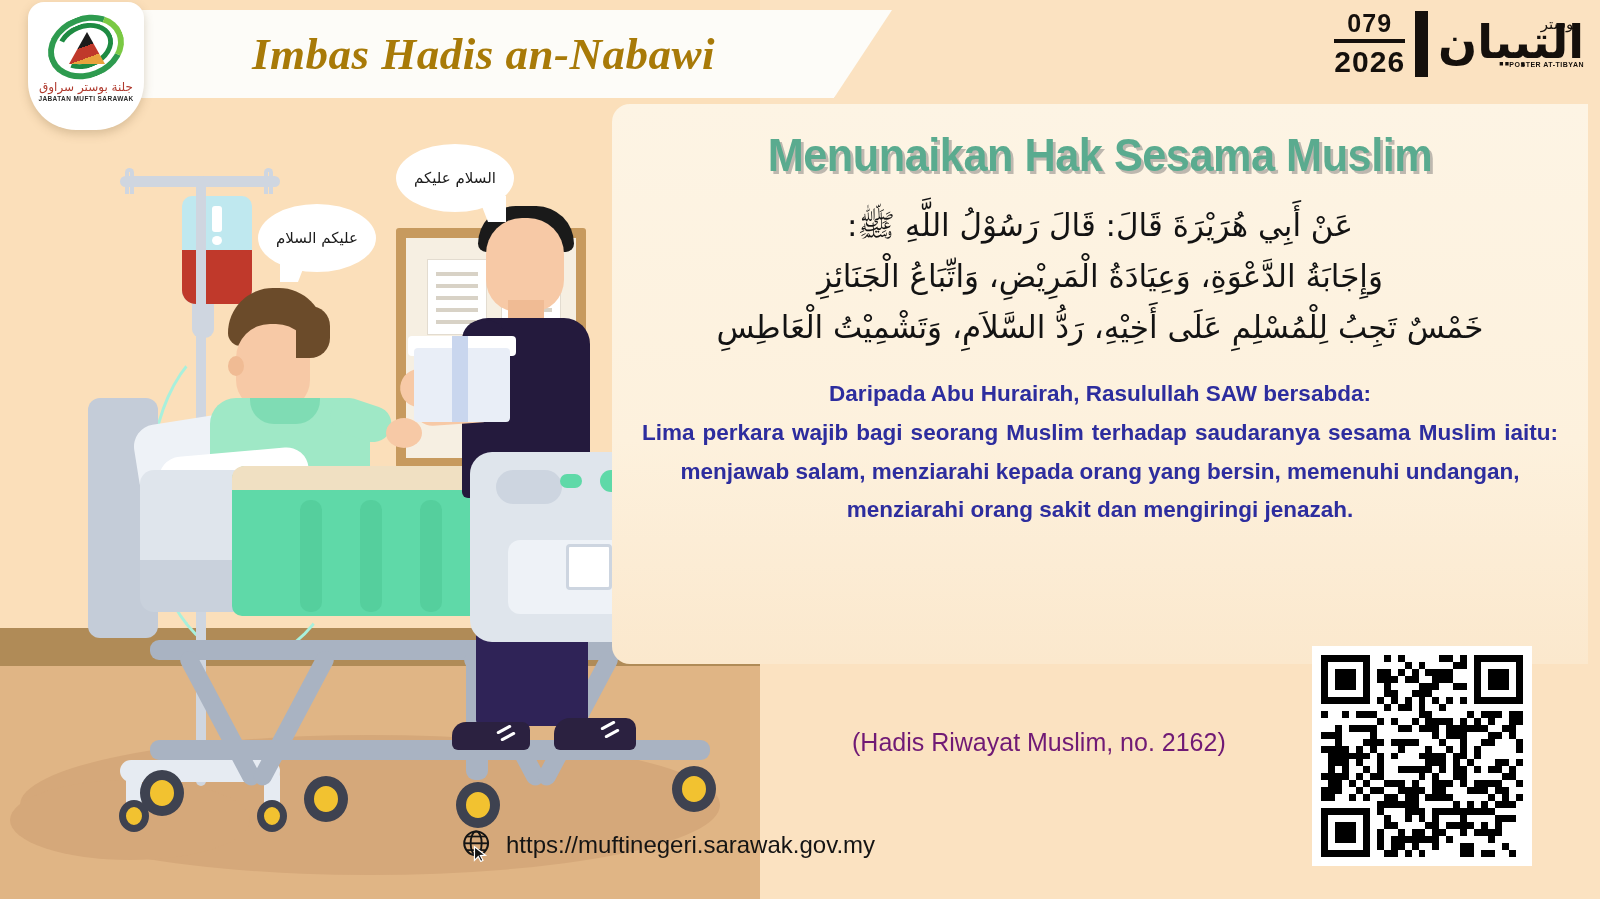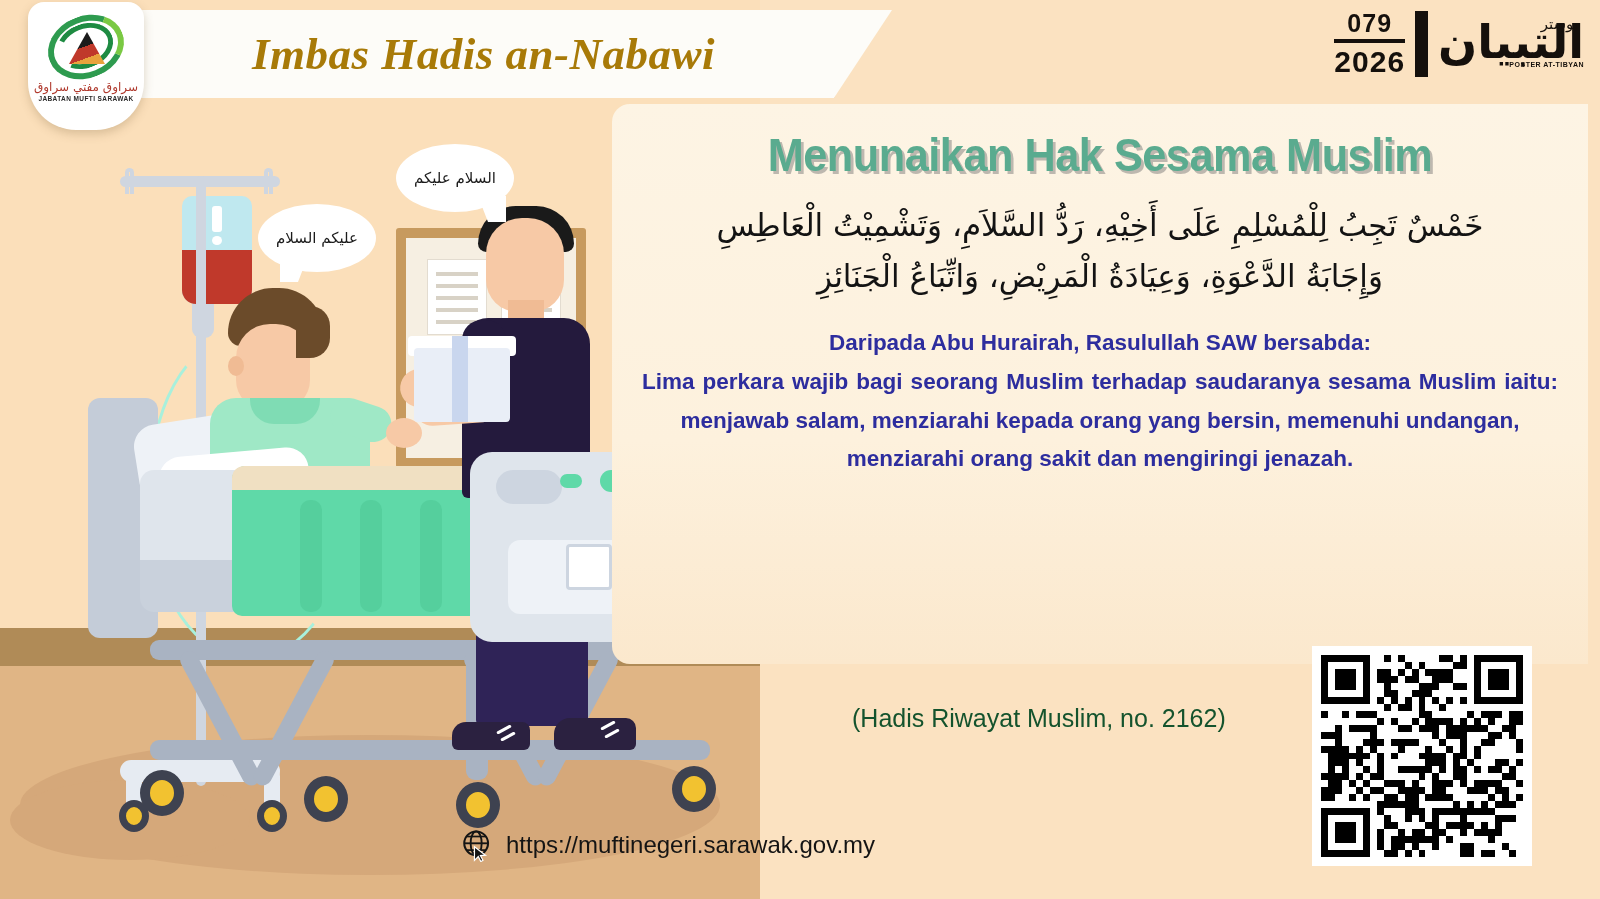--- a/index.html
+++ b/index.html
@@ -183,22 +183,22 @@
     line-height:1.72; margin-top:22px;
     text-align:justify; text-align-last:center;
     padding:0 4px;
   }
   .malay-lead { text-align:center; }
   .malay-just { text-align:justify; }
   .malay-last { text-align:center; }
 
   
   .citation {
-    position:absolute; left:852px; top:704px;
-    font-size:25px; color:#14532d;
+    position:absolute; left:852px; top:728px;
+    font-size:25px; color:#701a75;
   }
   .qr-label {
     position:absolute; left:1068px; top:778px;
     font-size:17px; color:#1a1a1a; line-height:1.55;
   }
   .qr-box {
     position:absolute; left:1312px; top:646px; width:220px; height:220px;
     background:#ffffff; padding:9px;
   }
   .qr-grid { width:100%; height:100%; display:grid; grid-template-columns:repeat(29,1fr); grid-template-rows:repeat(29,1fr); }
@@ -331,21 +331,21 @@
   <div class="banner">
     <div class="banner-title">Imbas Hadis an-Nabawi</div>
   </div>
 
   <div class="logo-badge">
     <div class="logo-mark">
       <div class="logo-ring"></div>
       <div class="logo-ring2"></div>
       <div class="logo-book"></div>
     </div>
-    <div class="logo-arabic">سراوق مفتي سراوق</div>
+    <div class="logo-arabic">جلنة بوستر سراوق</div>
     <div class="logo-caption">JABATAN MUFTI SARAWAK</div>
   </div>
 
   <div class="issue">
     <div class="issue-num">
       <div class="n">079</div>
       <div class="rule"></div>
       <div class="y">2026</div>
     </div>
     <div class="issue-bar"></div>
@@ -353,22 +353,23 @@
       <div class="ar-sub">بوستر</div>
       <div class="ar-main">التبيان</div>
       <div class="lat">POSTER AT-TIBYAN</div>
     </div>
   </div>
 
   <div class="content">
     <div class="title">Menunaikan Hak Sesama Muslim</div>
 
     <div class="arabic-block">
+      <div class="arabic-line">عَنْ أَبِي هُرَيْرَةَ قَالَ: قَالَ رَسُوْلُ اللَّهِ ﷺ:</div>
+      <div class="arabic-line">وَإِجَابَةُ الدَّعْوَةِ، وَعِيَادَةُ الْمَرِيْضِ، وَاتِّبَاعُ الْجَنَائِزِ</div>
       <div class="arabic-line">خَمْسٌ تَجِبُ لِلْمُسْلِمِ عَلَى أَخِيْهِ، رَدُّ السَّلاَمِ، وَتَشْمِيْتُ الْعَاطِسِ</div>
-      <div class="arabic-line">وَإِجَابَةُ الدَّعْوَةِ، وَعِيَادَةُ الْمَرِيْضِ، وَاتِّبَاعُ الْجَنَائِزِ</div>
     </div>
 
     <div class="malay-block">
       <div class="malay-lead">Daripada Abu Hurairah, Rasulullah SAW bersabda:</div>
       <div class="malay-just">Lima perkara wajib bagi seorang Muslim terhadap saudaranya sesama Muslim iaitu: menjawab salam, menziarahi kepada orang yang bersin, memenuhi undangan,</div>
       <div class="malay-last">menziarahi orang sakit dan mengiringi jenazah.</div>
     </div>
   </div>
 
   <div class="citation">(Hadis Riwayat Muslim, no. 2162)</div>

